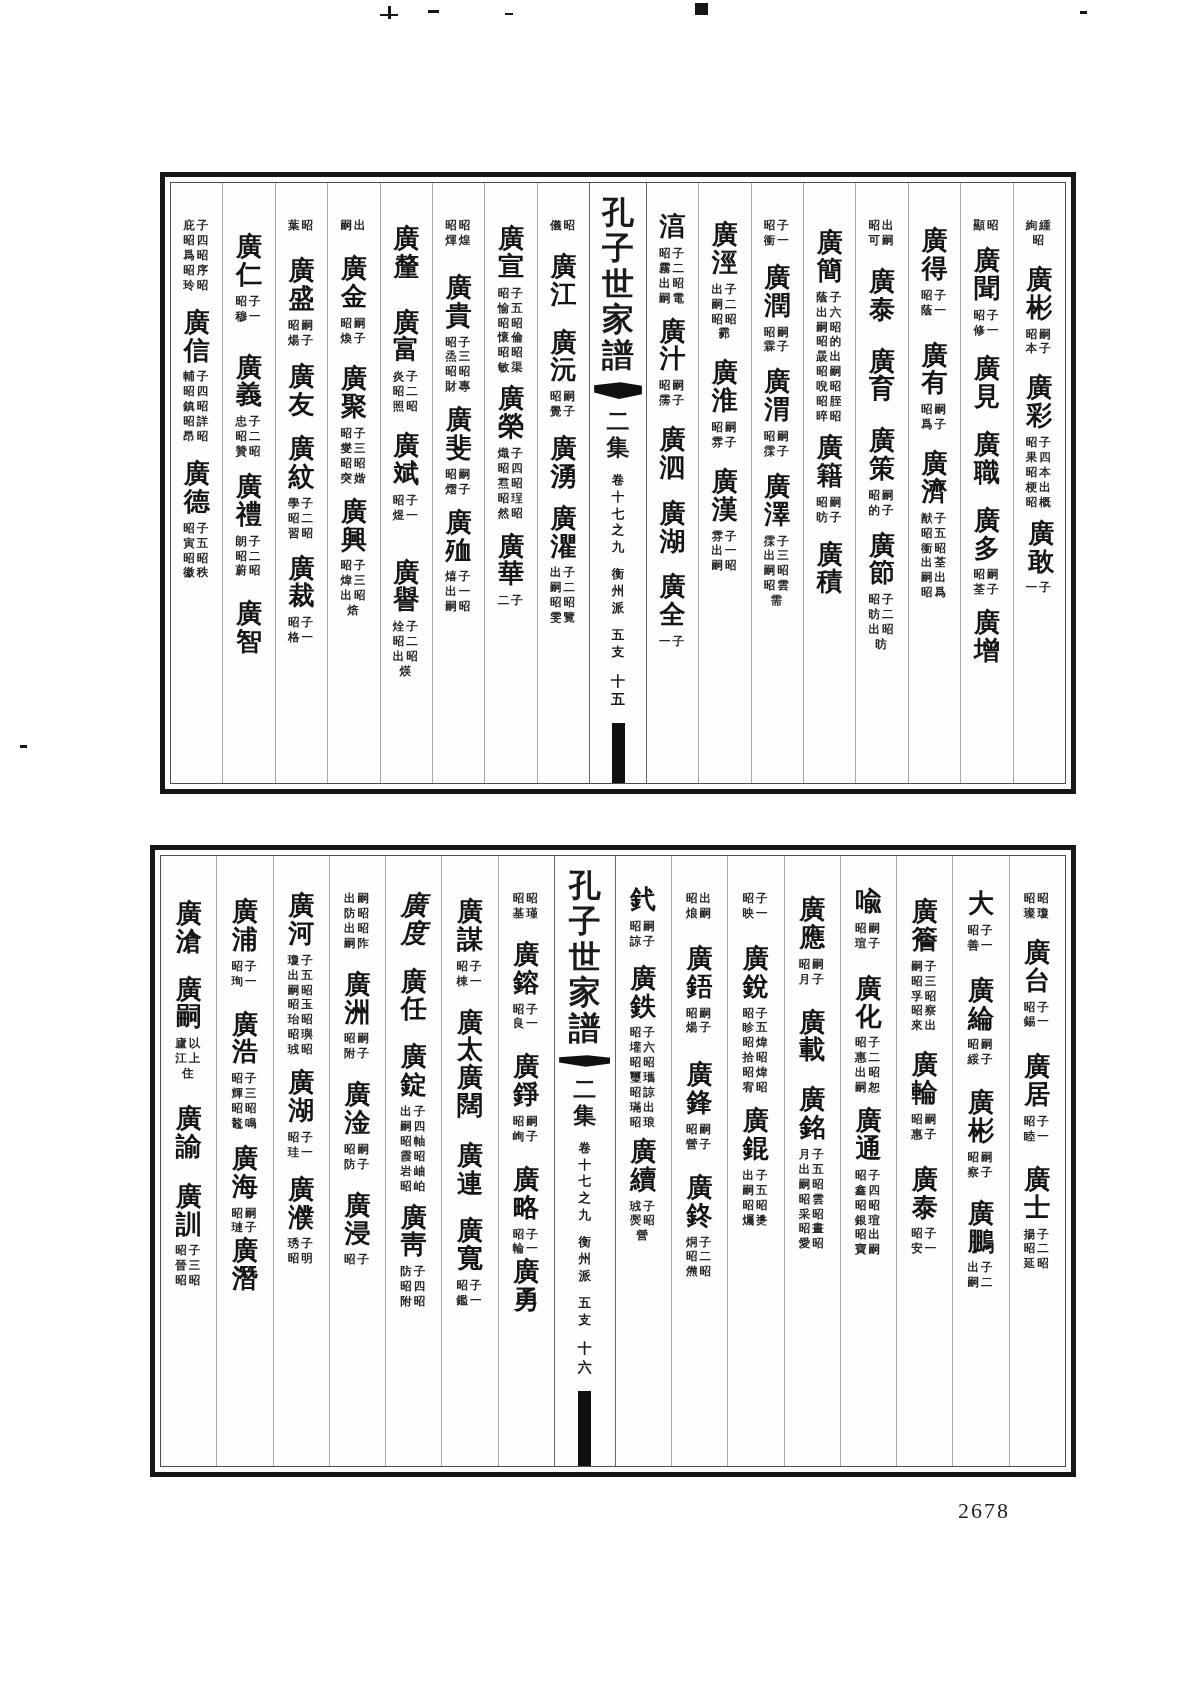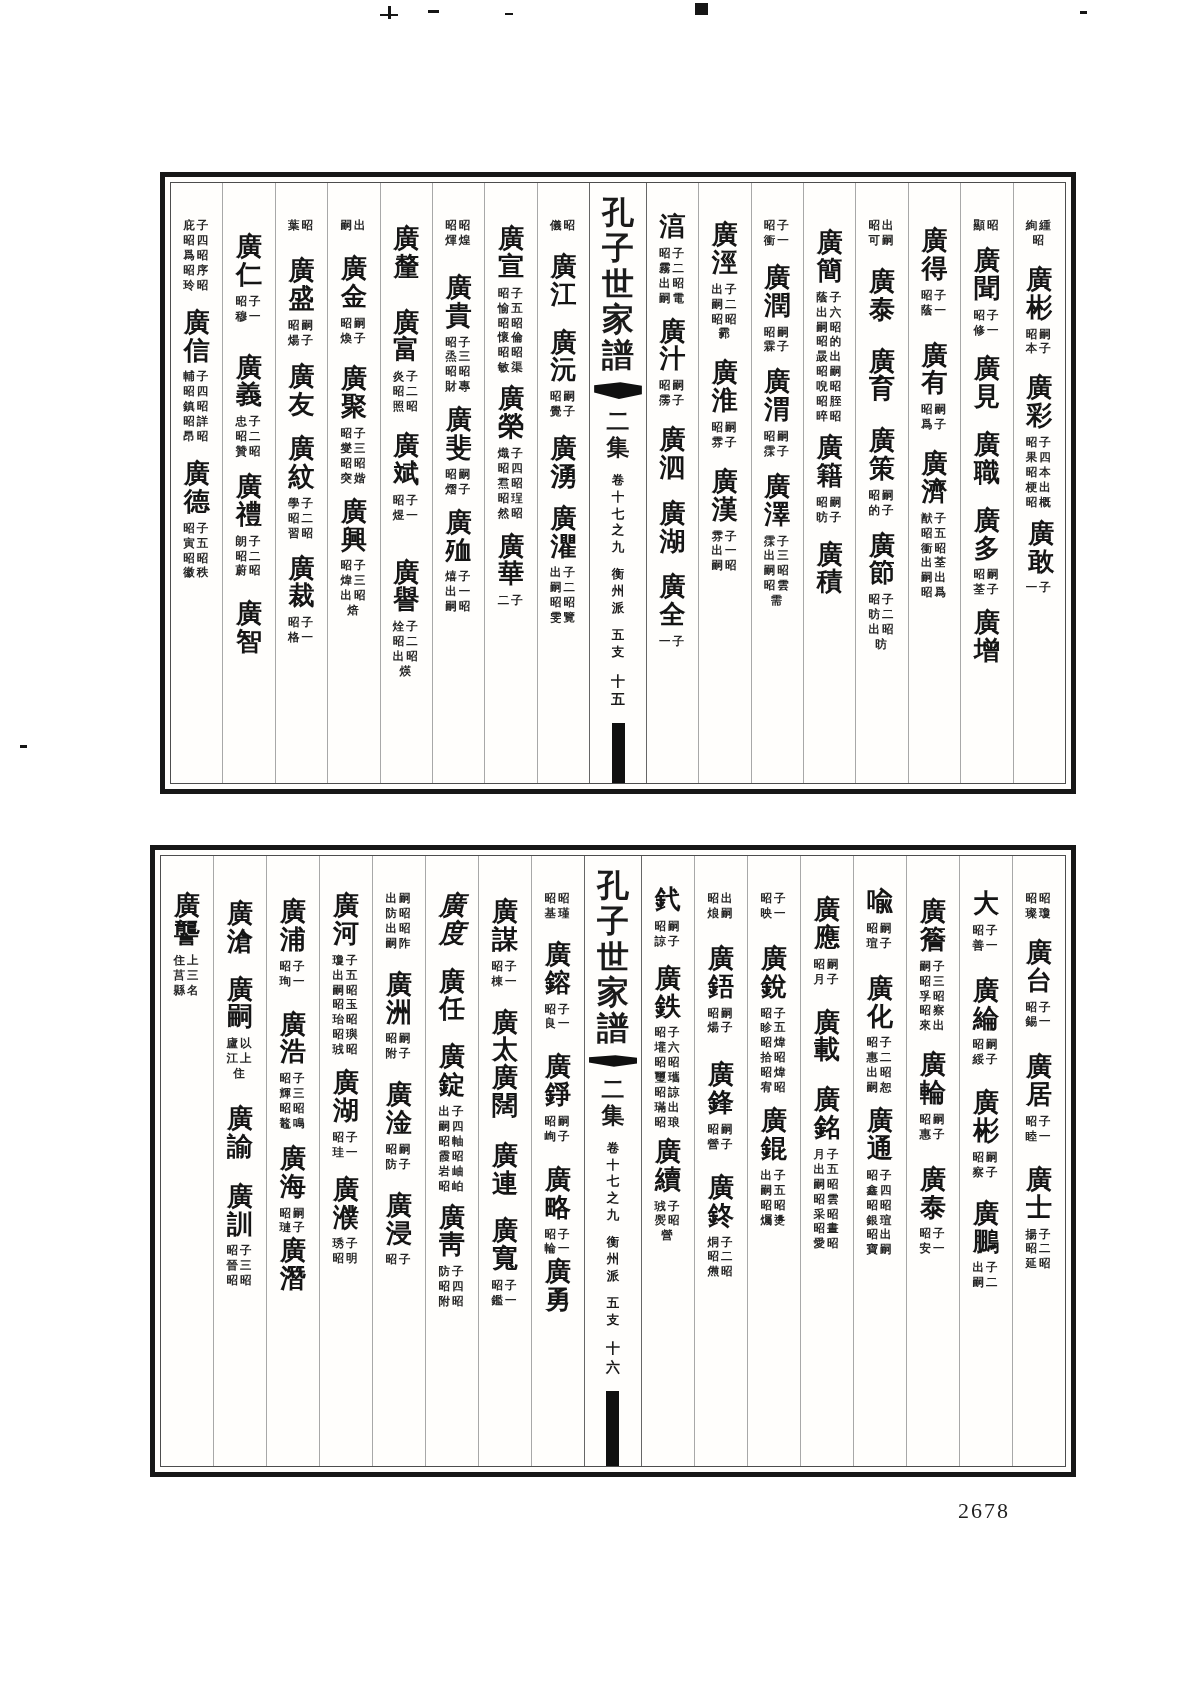--- a/index.html
+++ b/index.html
@@ -301,26 +301,20 @@
 昭概</div>
         <div class="name" style="margin-top: 10px; text-align: right;">廣敢</div>
         <div class="annot">一子</div>
       </div>
     </div>
 </div>
 
 <div class="panel panel-bottom" style="left:150px;top:845px;width:926px;height:632px;">
   <div class="panel-inner">
       <div class="col">
-        <div class="name" style="margin-top: 6px;">廣讋</div>
-        <div class="annot">住上
-莒三
-縣名</div>
-      </div>
-      <div class="col">
         <div class="name" style="margin-top: 14px;">廣滄</div>
         <div class="name" style="margin-top: 20px;">廣嗣</div>
         <div class="annot">廬以
 江上
 住</div>
         <div class="name" style="margin-top: 24px;">廣諭</div>
         <div class="name" style="margin-top: 22px;">廣訓</div>
         <div class="annot">昭子
 晉三
 昭昭</div>

